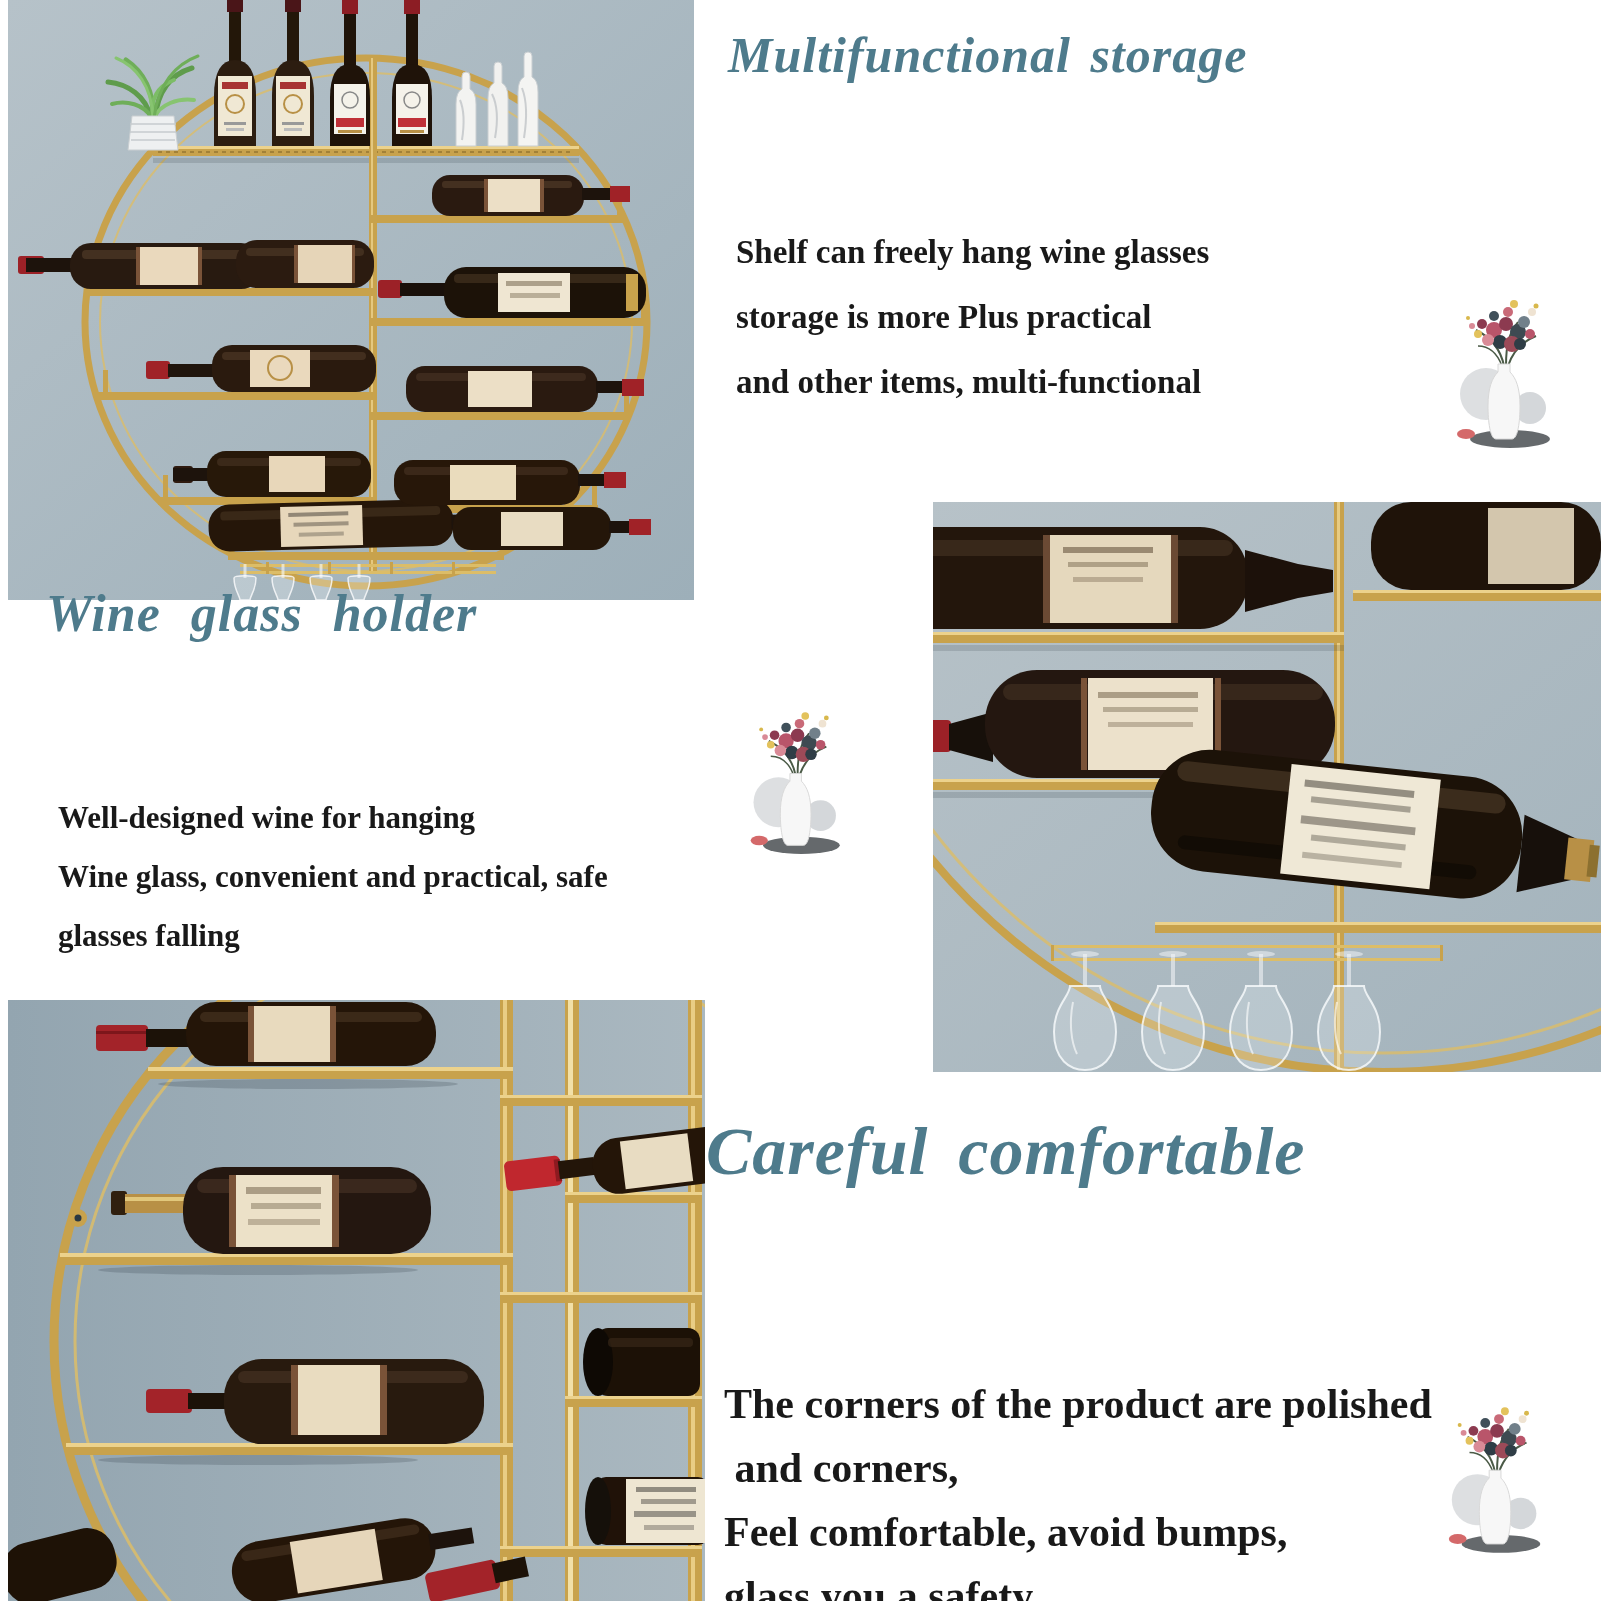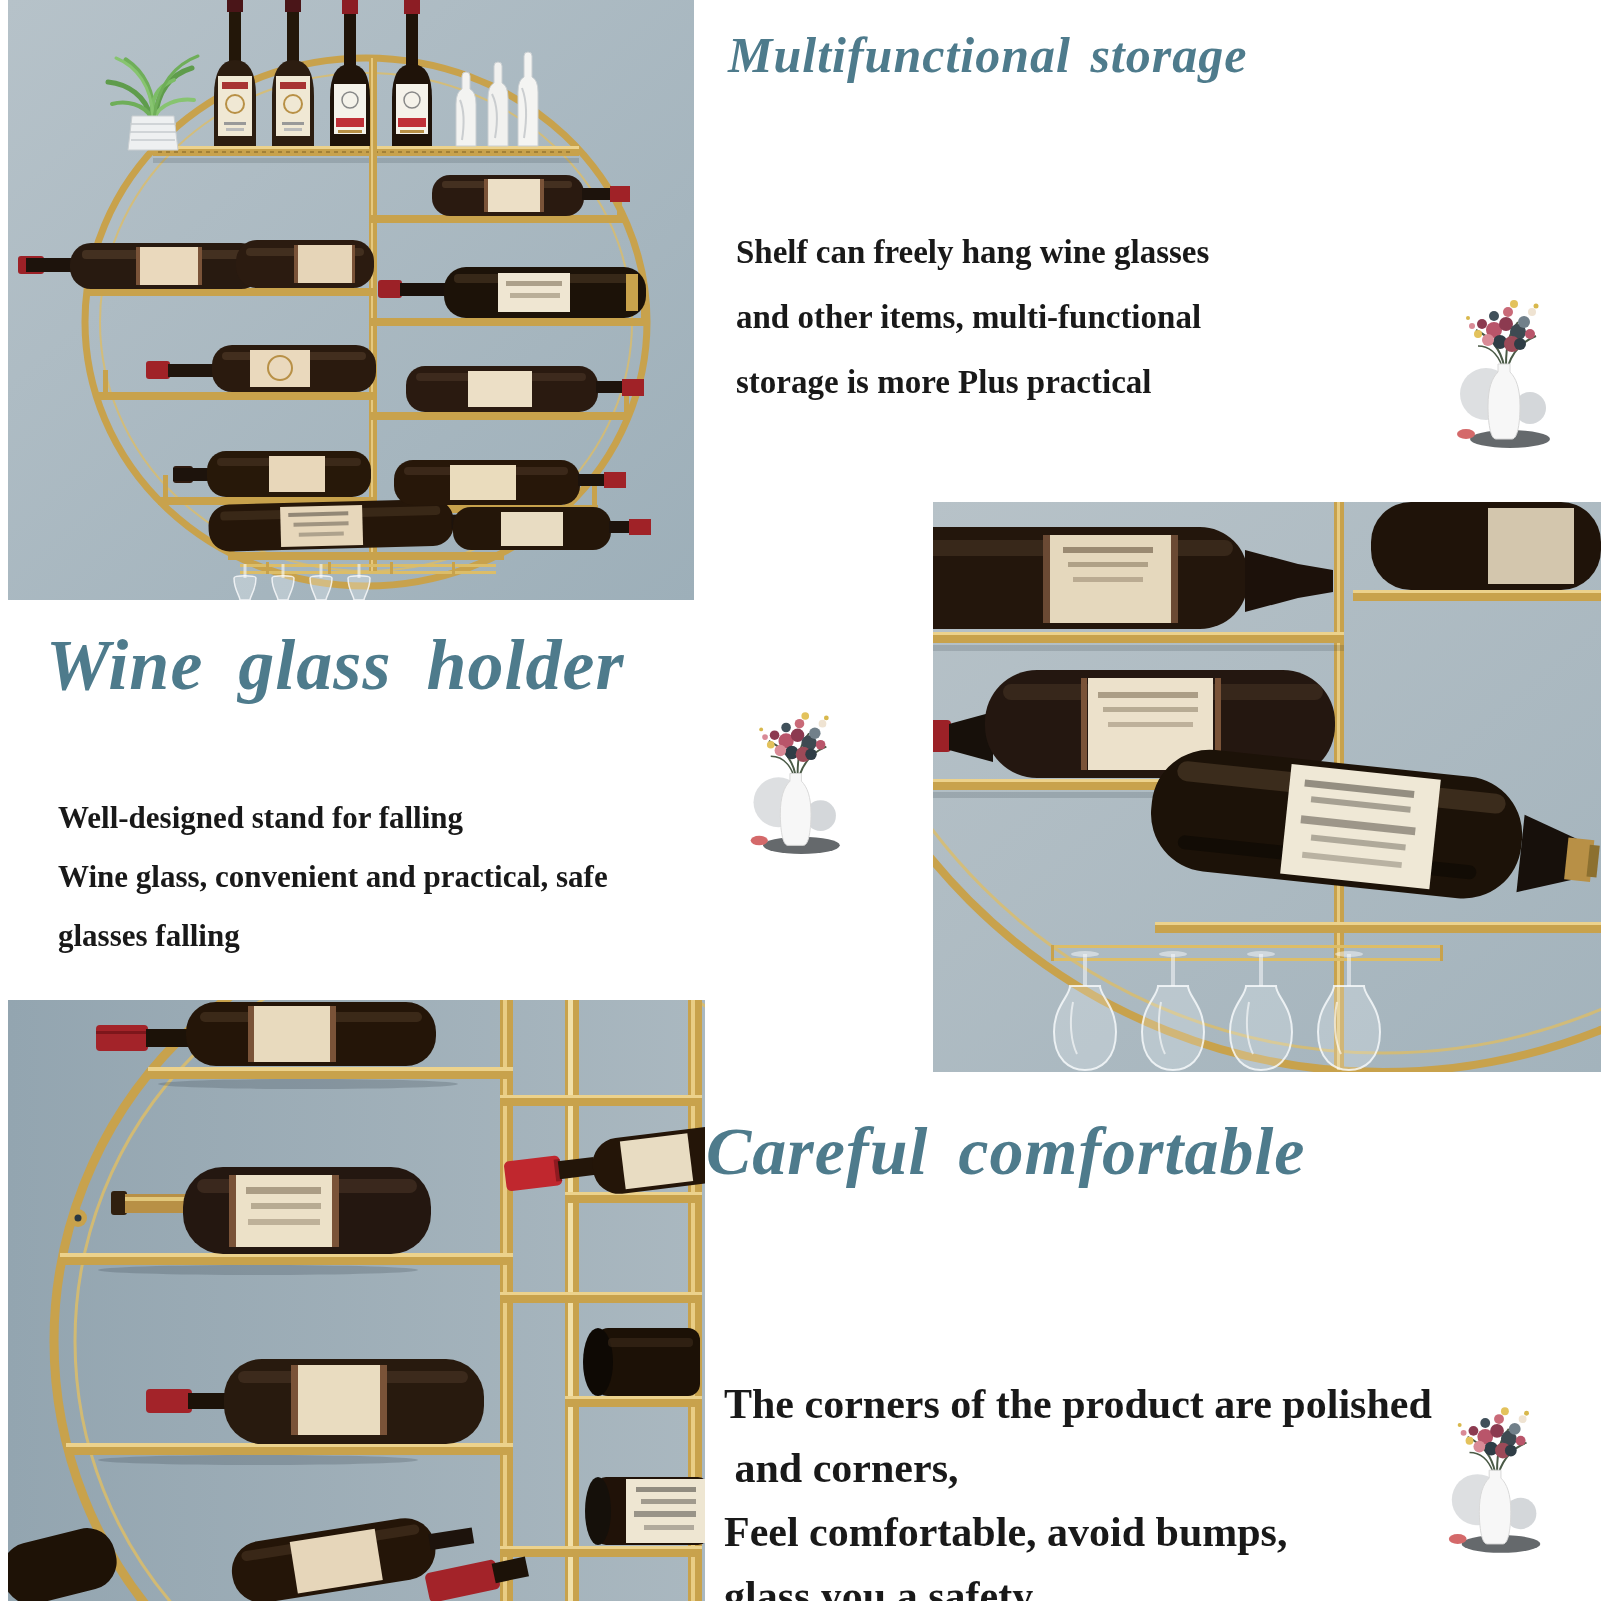--- a/index.html
+++ b/index.html
@@ -2,21 +2,21 @@
 <html><head>
 <meta charset="utf-8">
 <style>
   html,body{margin:0;padding:0;background:#ffffff;}
   #canvas{position:relative;width:1601px;height:1601px;background:#ffffff;overflow:hidden;
           font-family:"Liberation Serif",serif;}
   .photo{position:absolute;overflow:hidden;}
   .photo svg{display:block;}
   .headline{position:absolute;font-style:italic;font-weight:bold;color:#4e7b8c;white-space:nowrap;}
   #h1{left:728px;top:26px;font-size:50px;letter-spacing:1px;word-spacing:6px;}
-  #h2{left:46px;top:624px;font-size:72px;letter-spacing:1px;word-spacing:16px;}
+  #h2{left:46px;top:584px;font-size:52px;letter-spacing:1px;word-spacing:16px;}
   #h3{left:706px;top:1112px;font-size:68px;letter-spacing:1px;word-spacing:12px;}
   .para{position:absolute;font-weight:600;color:#191919;}
   .para div{white-space:pre;}
   #p1{left:736px;top:220px;font-size:33px;line-height:65px;}
   #p2{left:58px;top:788px;font-size:31px;line-height:59px;}
   #p3{left:724px;top:1372px;font-size:42px;line-height:64px;}
   .vase{position:absolute;}
 </style>
 </head>
 <body>
@@ -444,27 +444,27 @@
       <g transform="translate(415,568) rotate(-12)">
         <rect x="0" y="6" width="72" height="30" rx="5" fill="#a32329"></rect>
         <rect x="68" y="10" width="34" height="20" fill="#1c1208"></rect>
       </g>
     </svg>
   </div>
 
   <div id="h1" class="headline">Multifunctional storage</div>
   <div id="p1" class="para">
     <div>Shelf can freely hang wine glasses</div>
+    <div>storage is more Plus practical</div>
     <div>and other items, multi-functional</div>
-    <div>storage is more Plus practical</div>
   </div>
 
   <div id="h2" class="headline">Wine glass holder</div>
   <div id="p2" class="para">
-    <div>Well-designed stand for falling</div>
+    <div>Well-designed wine for hanging</div>
     <div>Wine glass, convenient and practical, safe</div>
     <div>glasses falling</div>
   </div>
 
   <div id="h3" class="headline">Careful comfortable</div>
   <div id="p3" class="para">
     <div>The corners of the product are polished</div>
     <div> and corners,</div>
     <div>Feel comfortable, avoid bumps,</div>
     <div>glass you a safety</div>

